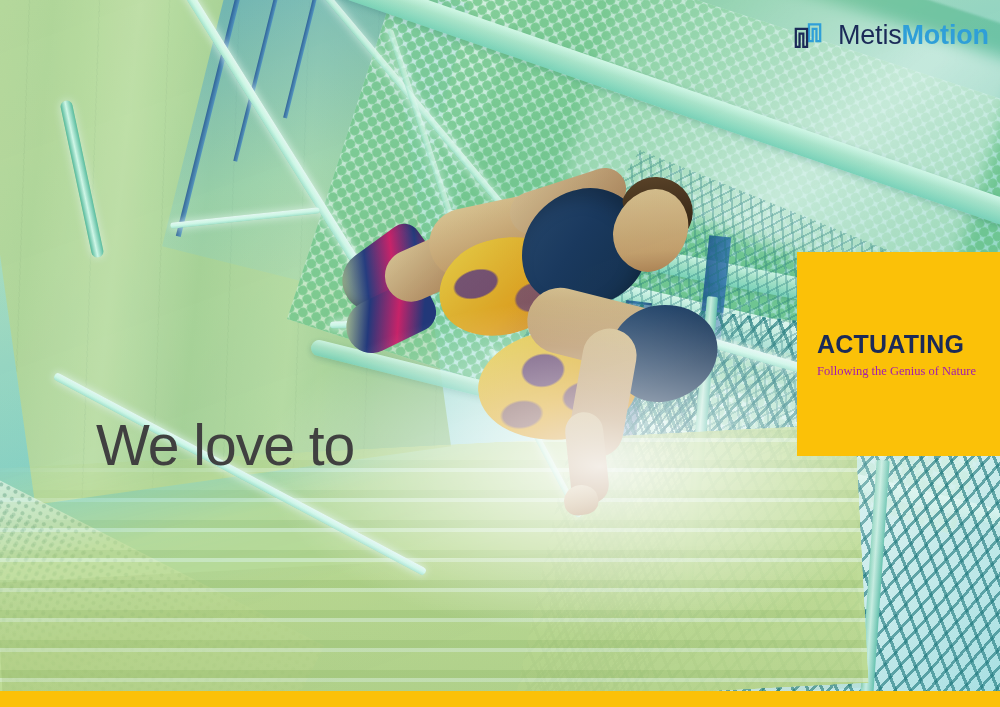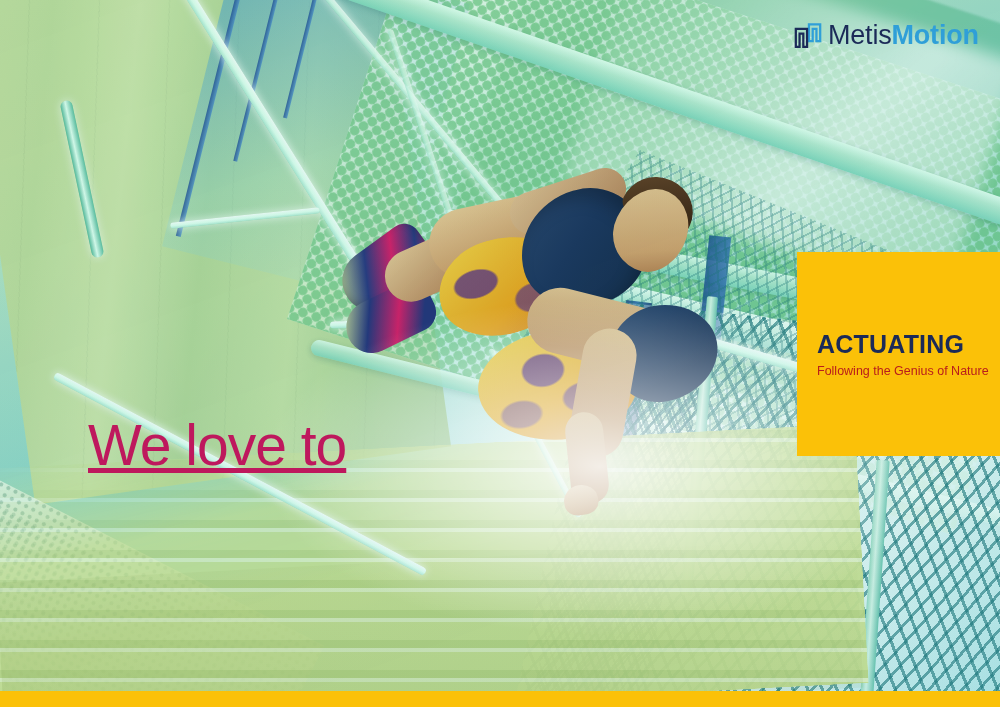--- a/index.html
+++ b/index.html
@@ -390,21 +390,21 @@
     background: radial-gradient(ellipse 48% 34% at 60% 66%, rgba(255,255,255,0.85), rgba(255,255,255,0) 70%);
     pointer-events: none;
   }
 
   
   .logo {
     position: absolute;
     left: 793px; top: 20px;
     display: flex;
     align-items: center;
-    gap: 5px;
+    gap: 15px;
     z-index: 40;
   }
   .logo-mark { width: 30px; height: 31px; display: block; }
   .logo-text {
     font-size: 27px;
     letter-spacing: -0.2px;
     white-space: nowrap;
     line-height: 1;
   }
   .logo-metis  { color: #1b2a58; font-weight: 400; }
@@ -425,34 +425,34 @@
   }
   .claim-line {
     color: #1b2a58;
     font-size: 25px;
     font-weight: 700;
     line-height: 1.12;
     letter-spacing: 0.2px;
     white-space: nowrap;
   }
   .claim-sub {
-    color: #b91c1c;
+    color: #a21caf;
     font-size: 12.5px;
     font-weight: 400;
     margin-top: 6px;
     white-space: nowrap;
+    font-family: Liberation Serif, serif;
   }
 
   
   .headline {
     position: absolute;
-    left: 88px; top: 418px;
+    left: 96px; top: 418px;
     z-index: 30;
-    color: #be185d;
-    text-decoration: underline;
+    color: #404040;
   }
   .headline-small {
     font-size: 57px;
     font-weight: 400;
     line-height: 0.96;
     letter-spacing: -1px;
   }
   .headline-big {
     font-size: 152px;
     font-weight: 400;

